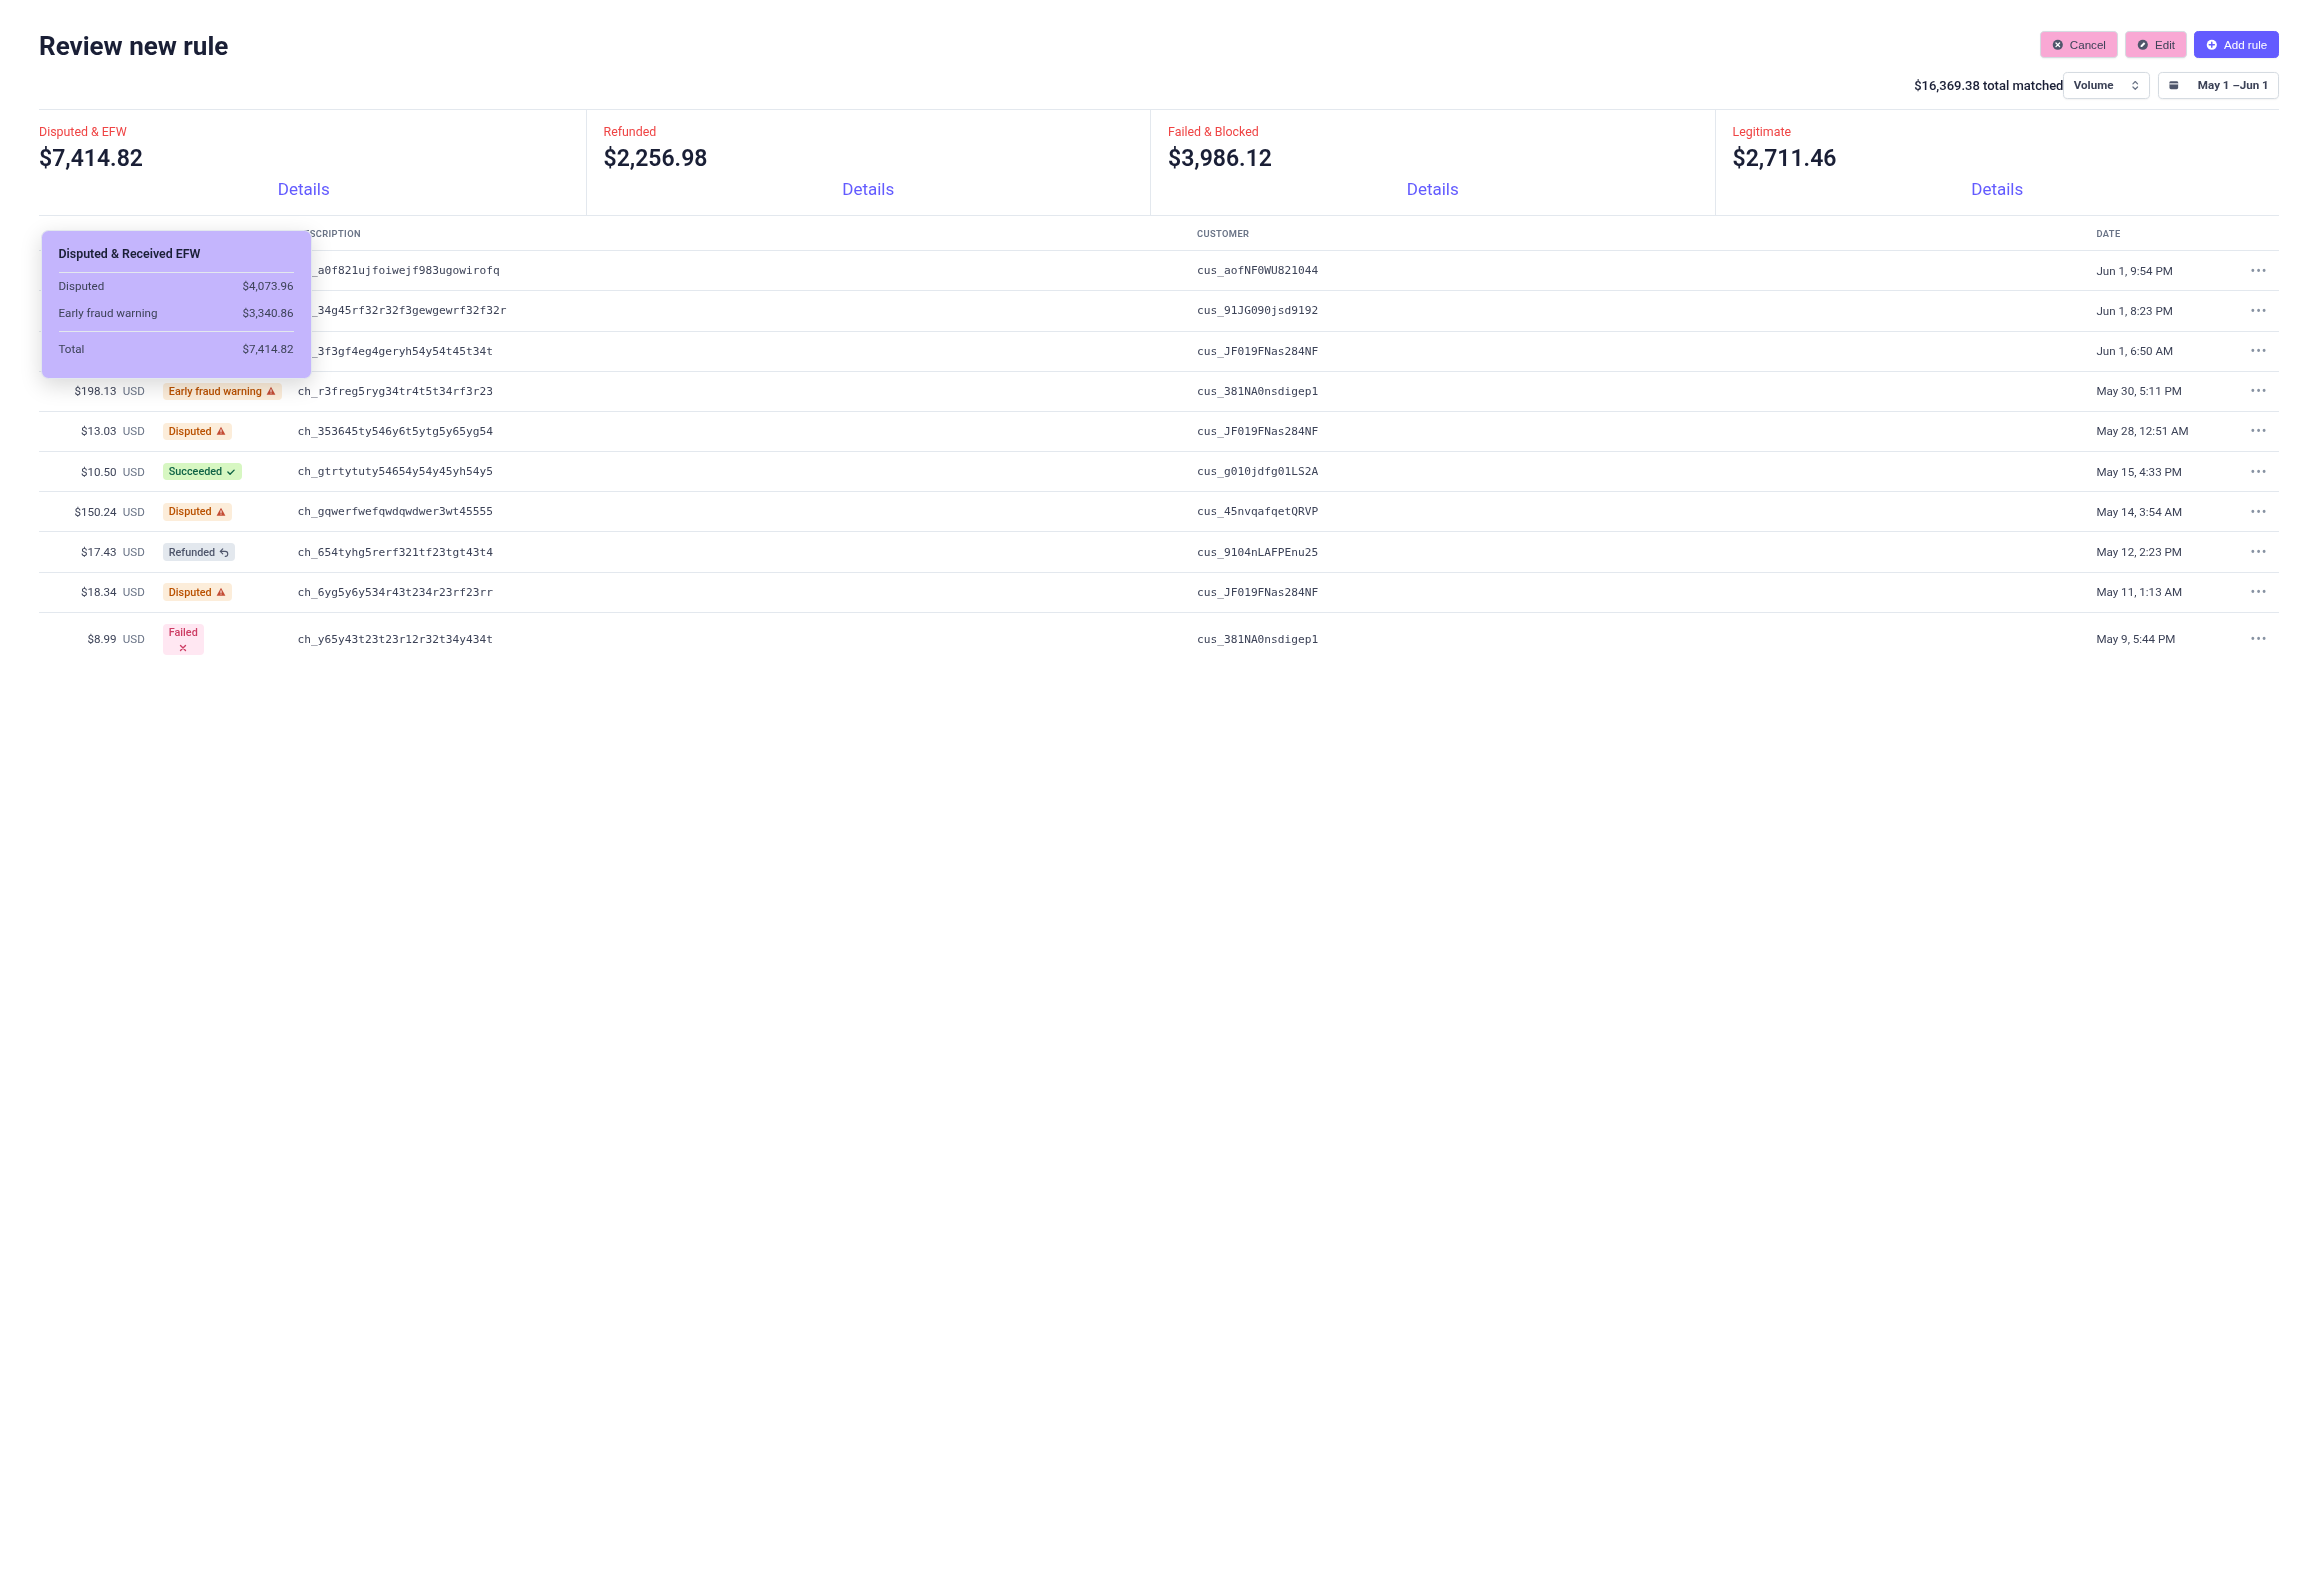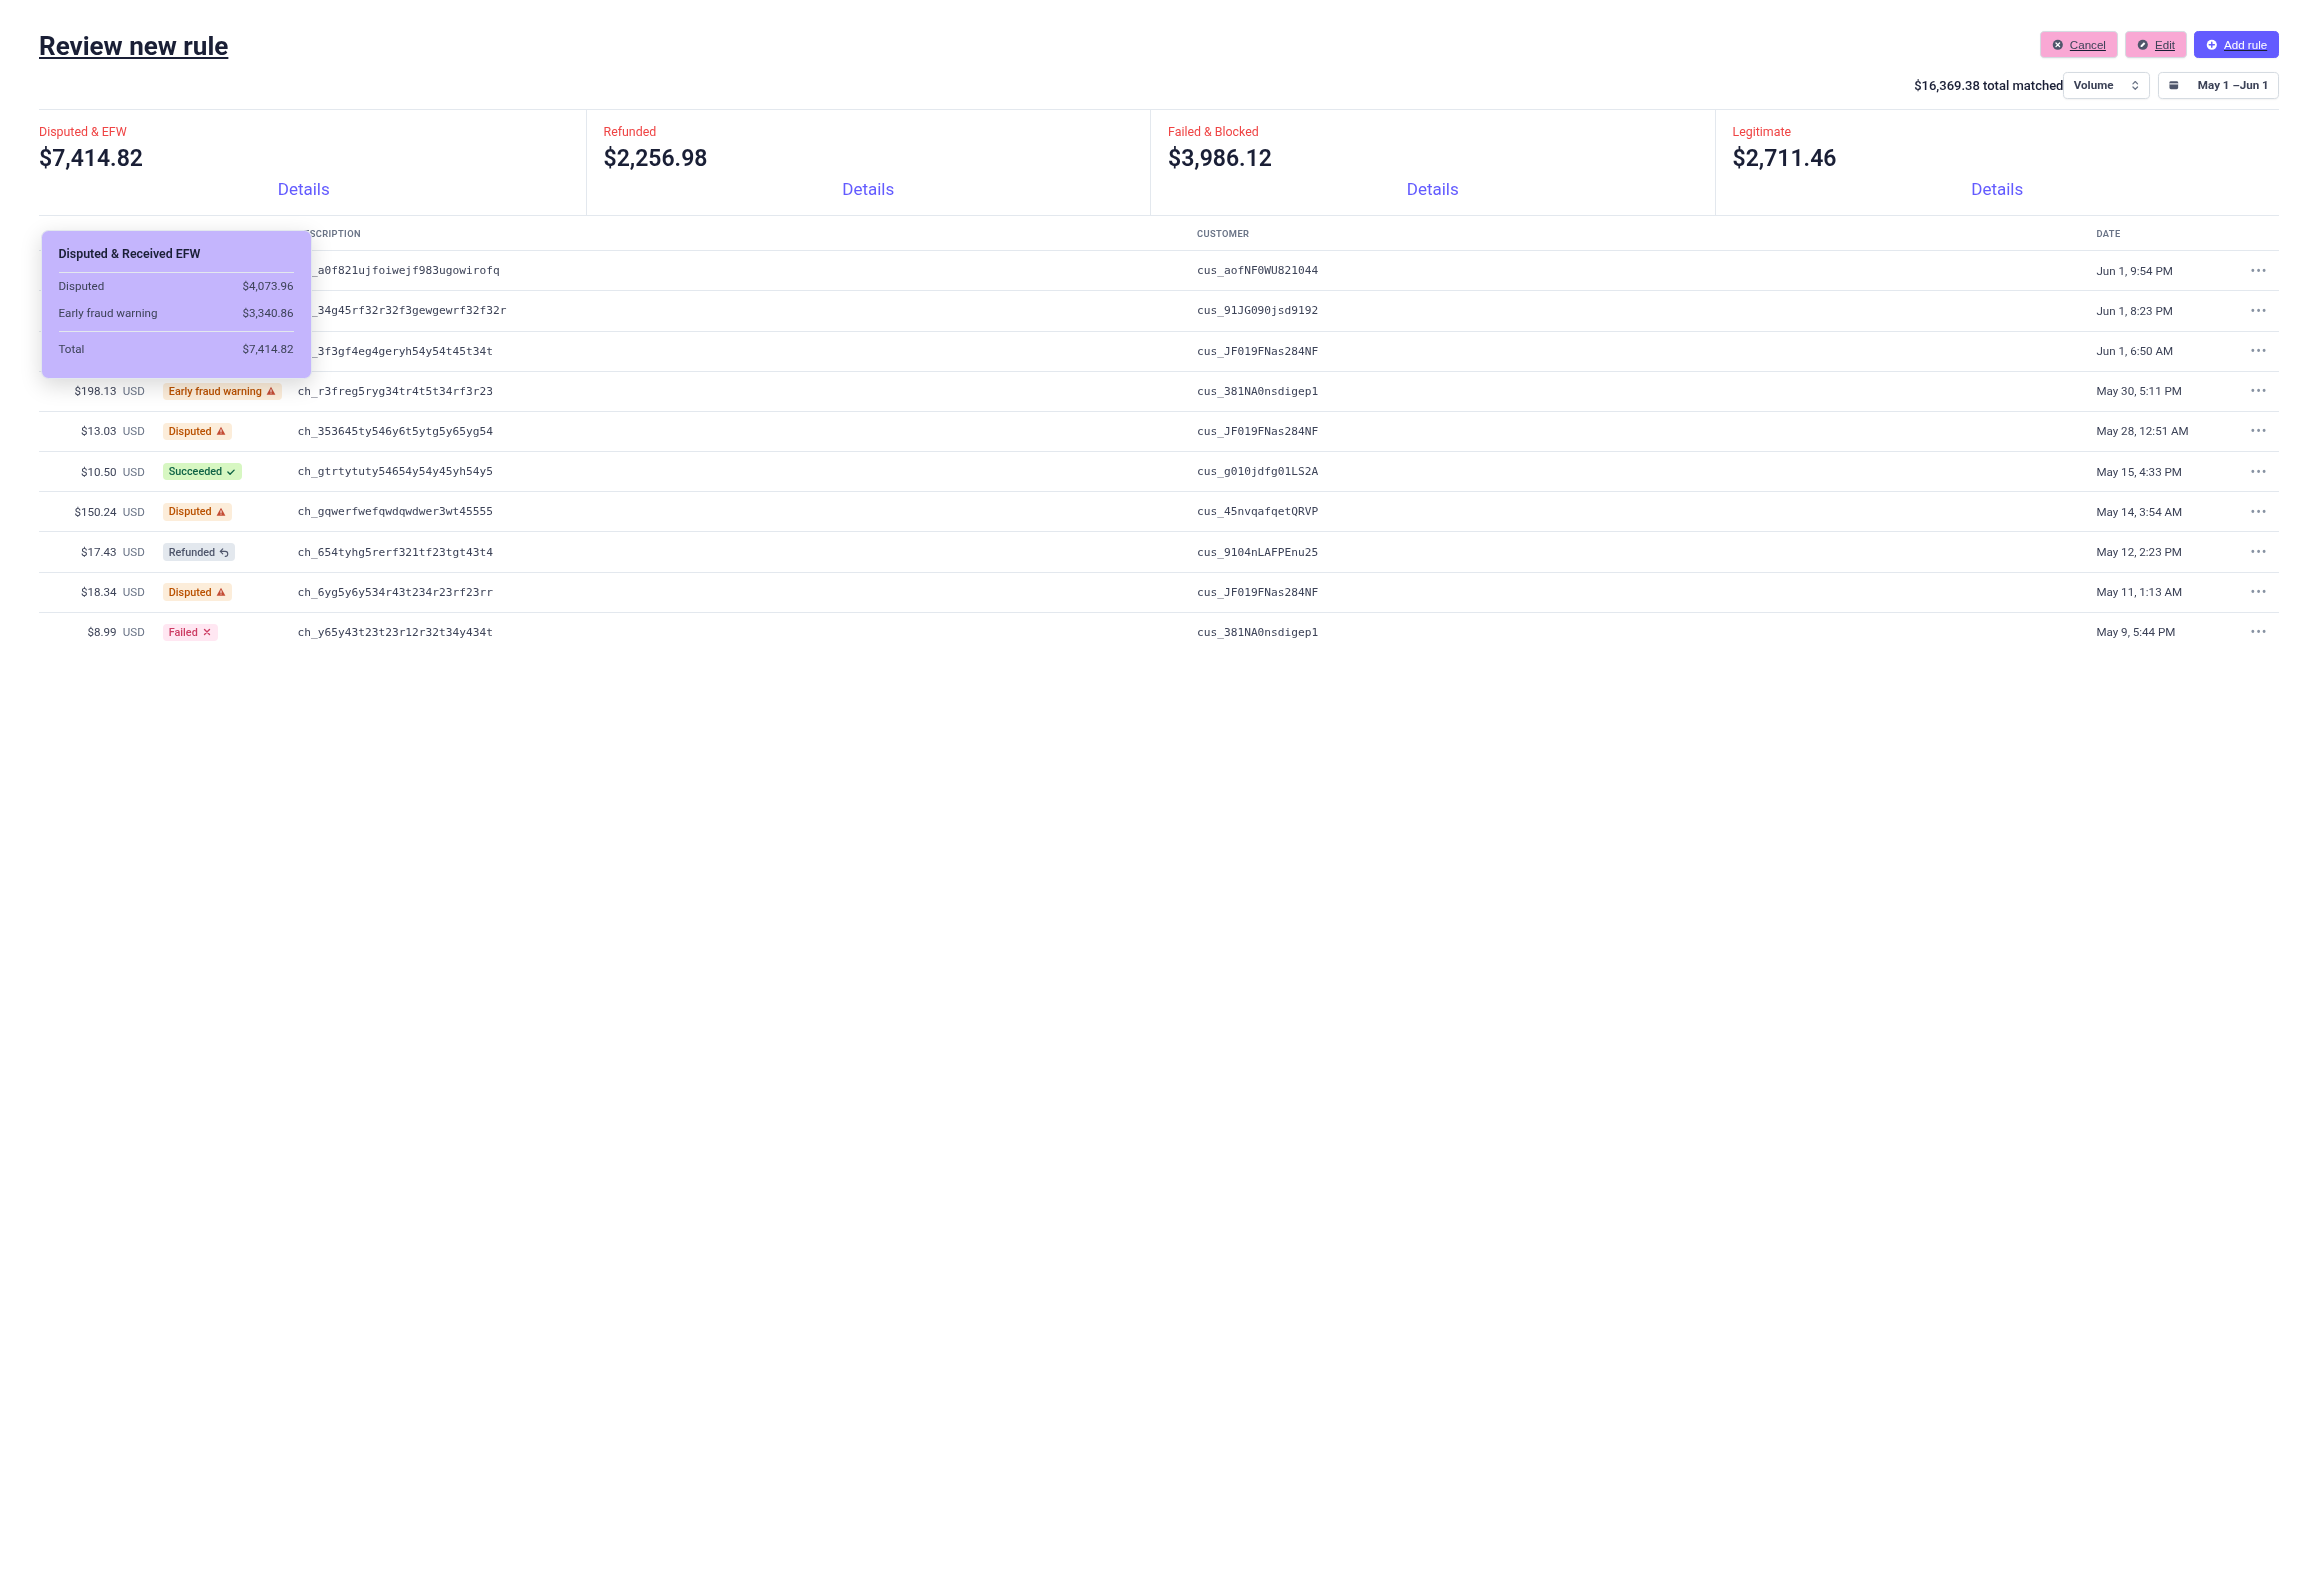--- a/index.html
+++ b/index.html
@@ -1,17 +1,17 @@
 <!DOCTYPE html>
 <html style="font-size:12.4px"><head>
 <meta charset="utf-8">
 <style>
 * { box-sizing: border-box; margin: 0; padding: 0; }
 body { font-family: -apple-system, BlinkMacSystemFont, "Segoe UI", Roboto, sans-serif; background: #fff; color: #1a1f36; padding: 31px 39px 39px 39px; }
-.header { display: flex; justify-content: space-between; align-items: flex-start; margin-bottom: 10.8px; text-decoration: underline; }
+.header { display: flex; justify-content: space-between; align-items: flex-start; margin-bottom: 10.8px; }
 .title { font-size: 26px; font-weight: 700; color: #1a1f36; }
 .actions { display: flex; gap: 7.7px; }
 .btn { display: inline-flex; align-items: center; gap: 6.2px; padding: 6.2px 10.8px; border-radius: 4.6px; border: 0.8px solid #d5dbe1; background: #f9a8d4; font-size: 11.6px; font-weight: 500; color: #3c4257; cursor: pointer; box-shadow: 0 0.8px 1.5px rgba(0,0,0,0.05); }
 .btn.primary { background: #635bff; border-color: #635bff; color: #fff; }
 .btn .icon { display:inline-flex; }
 .subhead { display:flex; justify-content:flex-end; align-items:center; margin-bottom: 10px; }
 .total-matched { font-size: 13px; font-weight: 500; color: #1a1f36; }
 .filters { display:flex; gap:7.7px; }
 .filter { display:inline-flex; align-items:center; gap:18px; padding: 5.4px 9.3px; border:0.8px solid #d5dbe1; border-radius:4.6px; font-size:11.6px; color:#3c4257; cursor:pointer; box-shadow: 0 0.8px 1.5px rgba(0,0,0,0.05); font-weight: bold; }
 .cards { display:flex; border-top:0.8px solid #e3e8ee; border-bottom:0.8px solid #e3e8ee; position:relative; }
@@ -30,21 +30,21 @@
 .trow { display:grid; grid-template-columns: 73px 46px 135px 1fr 1fr 147px 31px; padding:10.8px 4.6px; border-bottom:0.8px solid #e3e8ee; align-items:center; font-size:11.6px; color:#3c4257; }
 .trow:last-child { border-bottom: none; }
 .amount-cell { text-align:right; color:#3c4257; font-variant-numeric: tabular-nums; }
 .currency-cell { color:#697386; padding-left:6.2px; }
 .status-cell { }
 .badge { display:inline-flex; align-items:center; gap:3.9px; padding:2.3px 6.2px; border-radius:3.9px; font-size:10.8px; font-weight:500; }
 .badge.disputed { background:#fcedda; color:#b95000; }
 .badge.efw { background:#fcedda; color:#b95000; }
 .badge.succeeded { background:#d7f7c2; color:#0e6245; }
 .badge.refunded { background:#e3e8ee; color:#4f566b; }
-.badge.failed { background:#ffe7f2; color:#cd3d64; }
+.badge.failed { background:#ffe7f2; color:#cd3d64;flex-direction:column; }
 .desc-cell, .cust-cell { color:#3c4257; font-family: ui-monospace, Menlo, Consolas, monospace; font-size:11.2px; overflow:hidden; text-overflow:ellipsis; white-space:nowrap; }
 .date-cell { color:#3c4257; }
 .more-cell { color:#8792a2; text-align:center; cursor:pointer; font-size:14px; letter-spacing:0.8px;}
 .icon svg { display:block; }
 .table-wrap { position: relative; }
 .popover-anchor { position:absolute; left:1.5px; top:14px; }
 </style>
 </head>
 <body>
 

